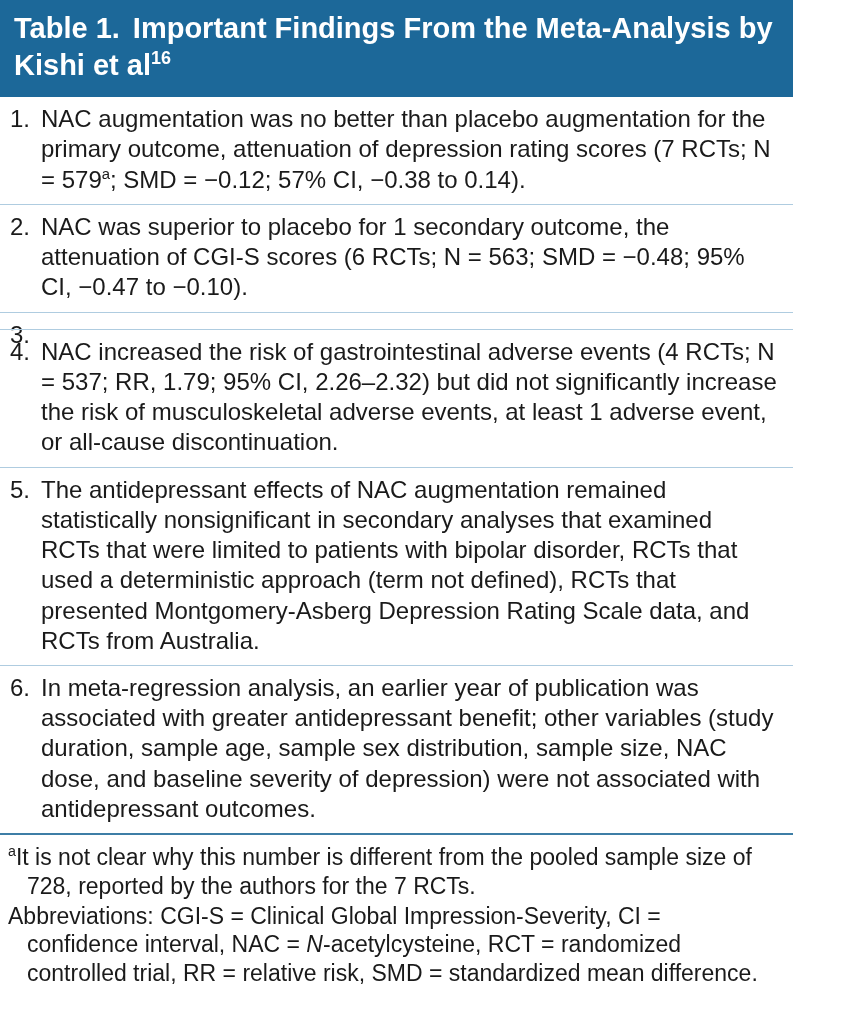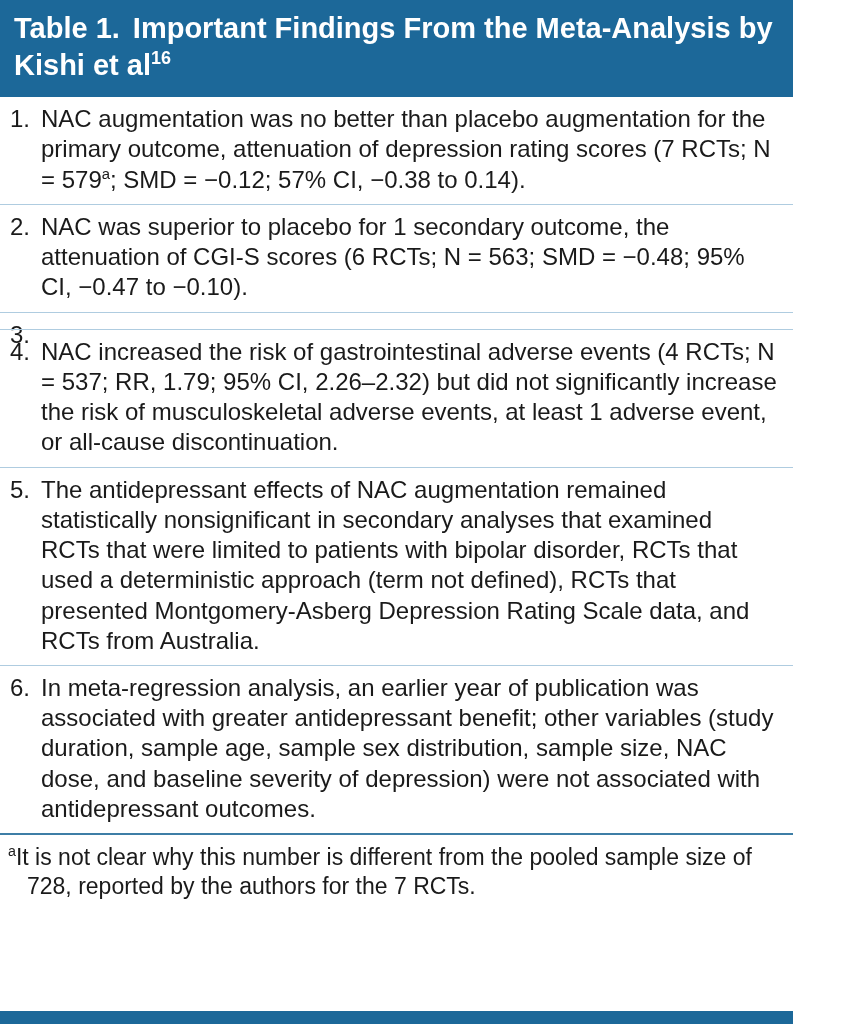--- a/index.html
+++ b/index.html
@@ -18,20 +18,21 @@
   body {
     font-family: "Liberation Sans", sans-serif;
     color: var(--text);
     width: 861px;
   }
   .table-card {
     width: 793px;
     min-height: 1024px;
     display: flex;
     flex-direction: column;
+    align-items: flex-end;
   }
   .table-header {
     background: var(--header-bg);
     color: var(--header-text);
     font-weight: bold;
     font-size: 29px;
     line-height: 1.28;
     padding: 10px 20px 13px 14px;
   }
   .table-header .prefix { margin-right: 13px; }
@@ -83,17 +84,18 @@
       <div class="item"><span class="num">1.</span><span class="item-text"><span>NAC augmentation was no better than placebo augmentation for the primary outcome, attenuation of depression rating scores (7 RCTs; N = 579</span><sup>a</sup><span>; SMD = −0.12; 57% CI, −0.38 to 0.14).</span></span></div>
       <div class="item"><span class="num">2.</span><span class="item-text"><span>NAC was superior to placebo for 1 secondary outcome, the attenuation of CGI-S scores (6 RCTs; N = 563; SMD = −0.48; 95% CI, −0.47 to −0.10).</span></span></div>
       <div class="item"><span class="num">3.</span></div>
       <div class="item"><span class="num">4.</span><span class="item-text"><span>NAC increased the risk of gastrointestinal adverse events (4 RCTs; N = 537; RR, 1.79; 95% CI, 2.26–2.32) but did not significantly increase the risk of musculoskeletal adverse events, at least 1 adverse event, or all-cause discontinuation.</span></span></div>
       <div class="item"><span class="num">5.</span><span class="item-text"><span>The antidepressant effects of NAC augmentation remained statistically nonsignificant in secondary analyses that examined RCTs that were limited to patients with bipolar disorder, RCTs that used a deterministic approach (term not defined), RCTs that presented Montgomery-Asberg Depression Rating Scale data, and RCTs from Australia.</span></span></div>
       <div class="item"><span class="num">6.</span><span class="item-text"><span>In meta-regression analysis, an earlier year of publication was associated with greater antidepressant benefit; other variables (study duration, sample age, sample sex distribution, sample size, NAC dose, and baseline severity of depression) were not associated with antidepressant outcomes.</span></span></div>
     </div>
 
   <div class="footnotes">
       <div class="footnote"><sup>a</sup><span>It is not clear why this number is different from the pooled sample size of 728, reported by the authors for the 7 RCTs.</span></div>
+      <div class="footnote"><span>Abbreviations: CGI-S = Clinical Global Impression-Severity, CI = confidence interval, NAC = </span><i>N</i><span>-acetylcysteine, RCT = randomized controlled trial, RR = relative risk, SMD = standardized mean difference.</span></div>
     </div>
 
   <div class="bottom-bar"></div>
 
 </div>
 
 </body></html>

